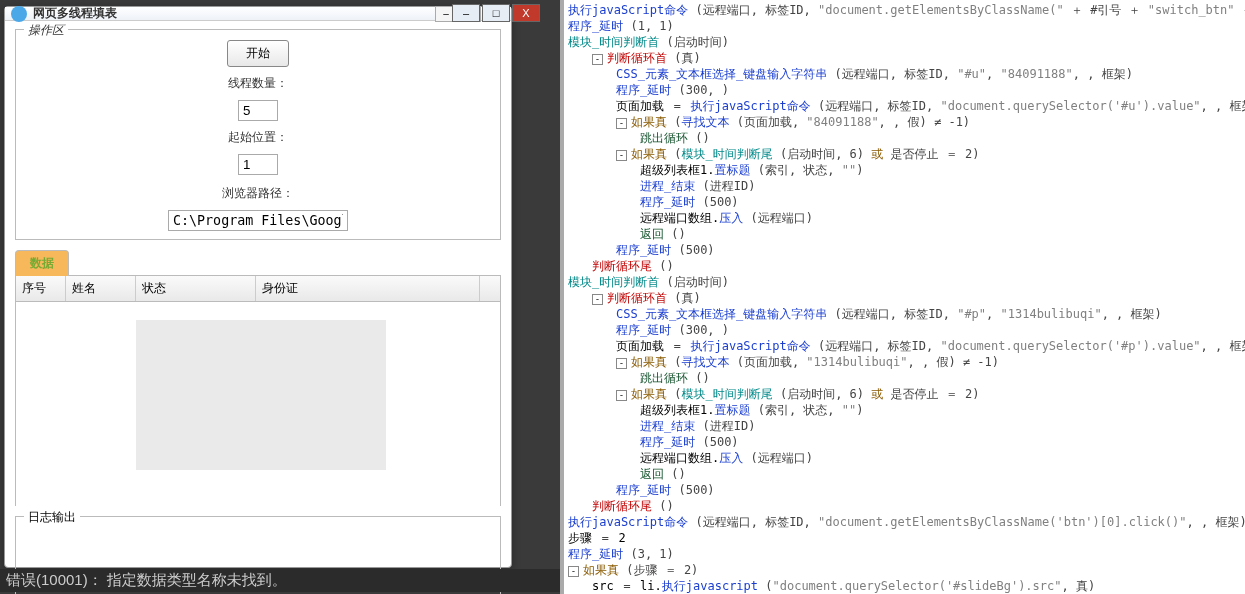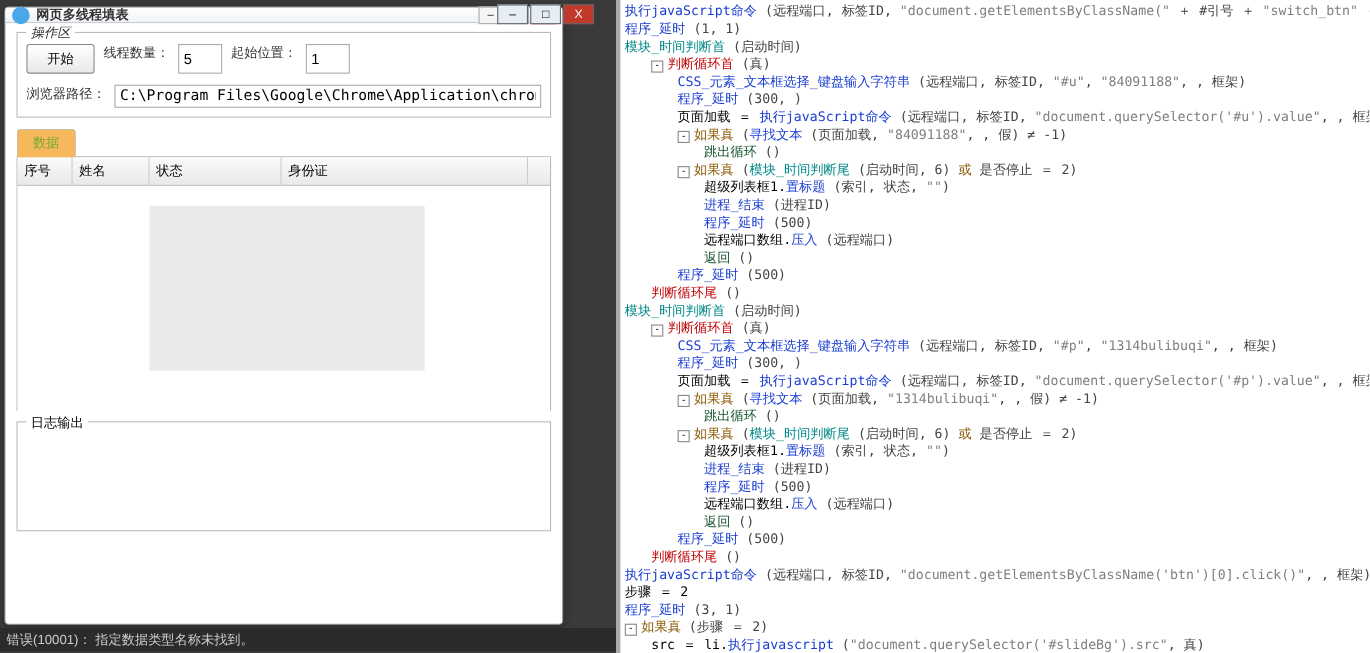--- a/index.html
+++ b/index.html
@@ -32,47 +32,47 @@
   border-bottom: 1px solid #ccc;
 }
 .titlebar .icon { width: 16px; height: 16px; border-radius: 50%; background: #4aa7e8; margin-right: 6px; }
 .titlebar .title { flex: 1; font-weight: bold; color: #333; }
 .titlebar .winbtns { display: flex; gap: 2px; }
 .titlebar .winbtn { width: 22px; height: 16px; border: 1px solid #aaa; background: #f5f5f5; font-size: 10px; text-align: center; line-height: 14px; cursor: pointer; }
 .winbtn.close { background: #e57; color: #fff; border-color: #c45; }
 .window-body { flex: 1; padding: 8px 10px; display: flex; flex-direction: column; gap: 10px; }
 .groupbox { border: 1px solid #bbb; padding: 10px 8px 8px; position: relative; }
 .groupbox .legend { position: absolute; top: -8px; left: 8px; background: #fff; padding: 0 4px; color: #333; font-style: italic; }
-.row { display: flex; gap: 8px; }
+.row { display: flex; align-items: center; gap: 8px; flex-direction: column; }
 .btn {
   border: 1px solid #888; background: linear-gradient(#fff,#e8e8e8);
   padding: 4px 18px; border-radius: 3px; cursor: pointer; font-size: 12px;
 }
 .label { color: #333; }
 .input-small { width: 40px; border: 1px solid #aaa; padding: 2px 4px; }
 .input-long { flex: 1; border: 1px solid #aaa; padding: 2px 4px; font-family: Consolas, monospace; }
 .tab-bar { display: flex; border-bottom: 1px solid #bbb; }
 .tab {
   border: 1px solid #bbb; border-bottom: none;
-  padding: 4px 14px; background: #f6b85a; color: #7a3; font-weight: normal;
+  padding: 4px 14px; background: #f6b85a; color: #7a3; font-weight: bold;
   border-radius: 4px 4px 0 0; margin-bottom: -1px;
 }
 .table-wrap { border: 1px solid #bbb; border-top: none; height: 230px; }
 .table-head { display: flex; background: linear-gradient(#fafafa,#e9e9e9); border-bottom: 1px solid #bbb; }
 .th { padding: 4px 6px; border-right: 1px solid #ccc; }
 .th.col1 { width: 50px; }
 .th.col2 { width: 70px; }
 .th.col3 { flex: 1; }
 .th.col4 { width: 120px; }
 .th.col5 { width: 20px; border-right: none; }
 .table-body { position: relative; height: calc(100% - 24px); background: #fff; }
 .table-body .gray-block { position: absolute; left: 120px; top: 18px; width: 250px; height: 150px; background: #eaeaea; }
 .log-box { border: 1px solid #bbb; padding: 8px; height: 100px; position: relative; }
 .log-box .legend { position: absolute; top: -8px; left: 8px; background: #fff; padding: 0 4px; }
-.bottom-strip { position: absolute; bottom: 2px; left: 0; right: 0; background: #2b2b2b; color: #ccc; padding: 2px 6px; font-size: 12px; }
+.bottom-strip { position: absolute; bottom: 2px; left: 0; right: 0; background: #2b2b2b; color: #ccc; padding: 2px 6px; font-size: 15px; }
 .outer-winbtns { position: absolute; top: 4px; right: 20px; display: flex; gap: 2px; }
 .outer-winbtns .owb { width: 28px; height: 18px; border: 1px solid #666; background: #e6edf5; text-align: center; line-height: 16px; font-size: 11px; cursor: pointer; }
 .outer-winbtns .owb.close { background: #c0392b; color: #fff; }
 
 
 .right-pane {
   flex: 1;
   border-left: 4px solid #aaa;
   overflow: hidden;
   background: #fff;

